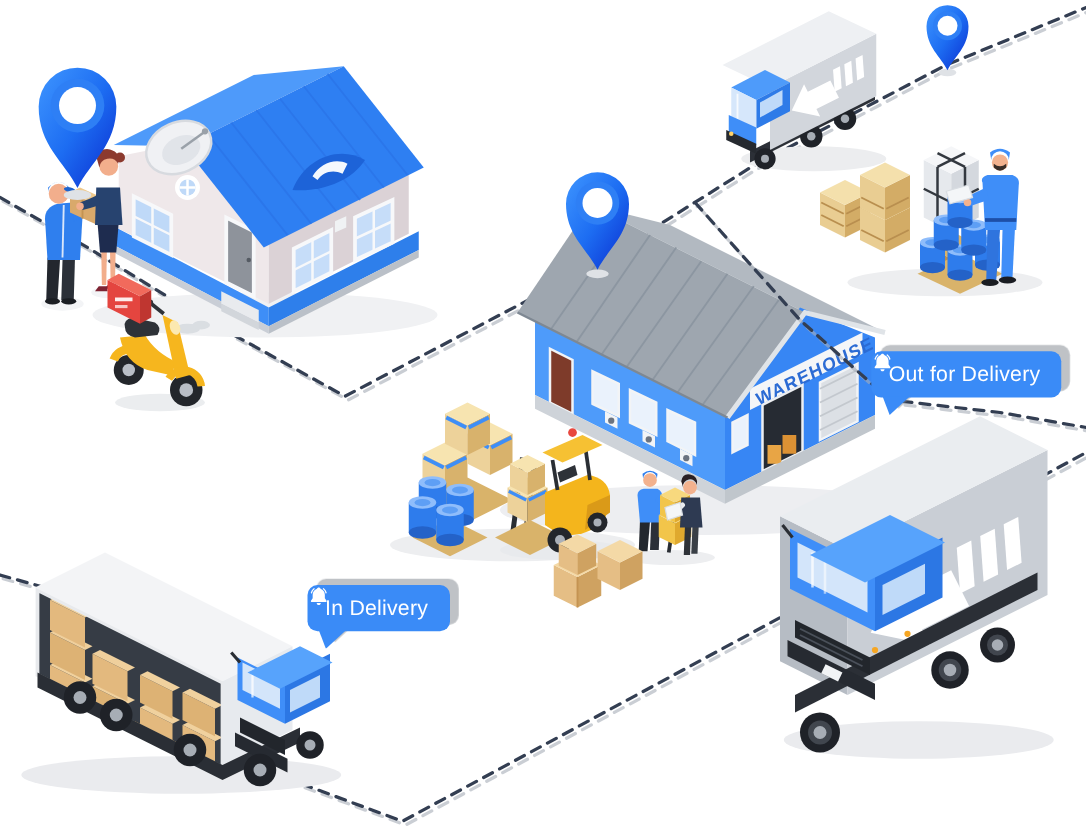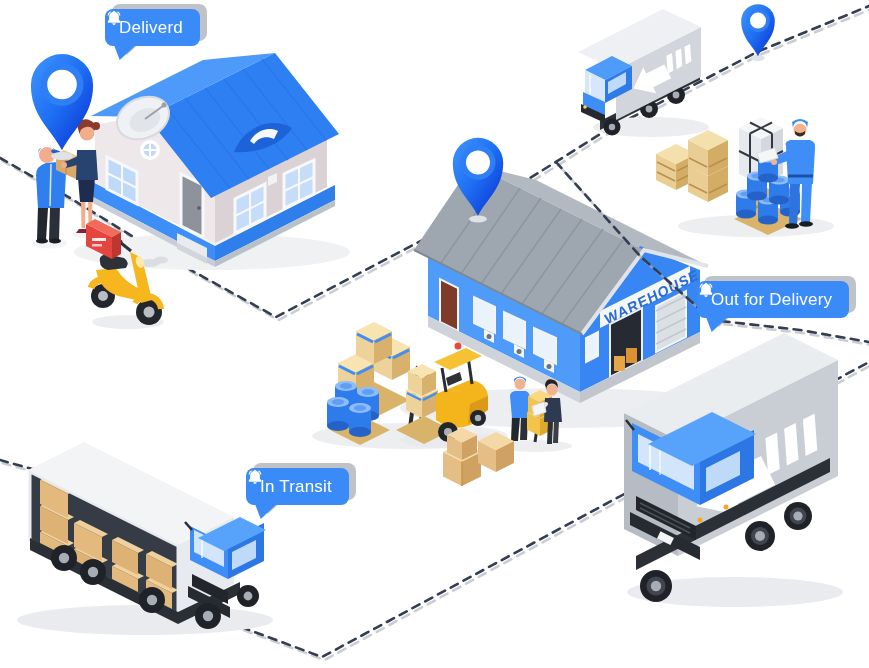--- a/index.html
+++ b/index.html
@@ -644,40 +644,32 @@
   <g>
     <ellipse cx="62" cy="156" rx="11" ry="4" fill="#DFE2E6"></ellipse>
     <ellipse cx="478" cy="219" rx="9" ry="3.5" fill="#DFE2E6"></ellipse>
     <ellipse cx="758" cy="58" rx="7" ry="3" fill="#DFE2E6"></ellipse>
     <use href="#pin" x="25" y="48" width="74" height="104"></use>
     <use href="#pin" x="448" y="133" width="60" height="84"></use>
     <use href="#pin" x="738" y="1" width="40" height="56"></use>
   </g>
 </svg>
 
-<div class="badge" id="badge-delivered">
-  <svg class="bell" viewBox="0 0 24 24">
-    <path fill="#fff" d="M12 2c.9 0 1.7.6 1.9 1.4C16.6 4.3 18.5 6.7 18.5 9.6v3.8l1.8 2.7c.4.6-.05 1.4-.8 1.4H4.5c-.75 0-1.2-.8-.8-1.4l1.8-2.7V9.6c0-2.9 1.9-5.3 4.6-6.2C10.3 2.6 11.1 2 12 2z"></path>
-    <path fill="#fff" d="M9.8 18.4h4.4c0 1.3-1 2.3-2.2 2.3s-2.2-1-2.2-2.3z"></path>
-    <path d="M4.2 7.6C4.6 5.9 5.6 4.4 7 3.4 M19.8 7.6c-.4-1.7-1.4-3.2-2.8-4.2" stroke="#fff" stroke-width="1.4" fill="none" stroke-linecap="round"></path>
-  </svg>
-  <span>Deliverd</span>
-</div>
 
 <div class="badge" id="badge-out">
   <svg class="bell" viewBox="0 0 24 24">
     <path fill="#fff" d="M12 2c.9 0 1.7.6 1.9 1.4C16.6 4.3 18.5 6.7 18.5 9.6v3.8l1.8 2.7c.4.6-.05 1.4-.8 1.4H4.5c-.75 0-1.2-.8-.8-1.4l1.8-2.7V9.6c0-2.9 1.9-5.3 4.6-6.2C10.3 2.6 11.1 2 12 2z"></path>
     <path fill="#fff" d="M9.8 18.4h4.4c0 1.3-1 2.3-2.2 2.3s-2.2-1-2.2-2.3z"></path>
     <path d="M4.2 7.6C4.6 5.9 5.6 4.4 7 3.4 M19.8 7.6c-.4-1.7-1.4-3.2-2.8-4.2" stroke="#fff" stroke-width="1.4" fill="none" stroke-linecap="round"></path>
   </svg>
   <span>Out for Delivery</span>
 </div>
 
 <div class="badge" id="badge-transit">
   <svg class="bell" viewBox="0 0 24 24">
     <path fill="#fff" d="M12 2c.9 0 1.7.6 1.9 1.4C16.6 4.3 18.5 6.7 18.5 9.6v3.8l1.8 2.7c.4.6-.05 1.4-.8 1.4H4.5c-.75 0-1.2-.8-.8-1.4l1.8-2.7V9.6c0-2.9 1.9-5.3 4.6-6.2C10.3 2.6 11.1 2 12 2z"></path>
     <path fill="#fff" d="M9.8 18.4h4.4c0 1.3-1 2.3-2.2 2.3s-2.2-1-2.2-2.3z"></path>
     <path d="M4.2 7.6C4.6 5.9 5.6 4.4 7 3.4 M19.8 7.6c-.4-1.7-1.4-3.2-2.8-4.2" stroke="#fff" stroke-width="1.4" fill="none" stroke-linecap="round"></path>
   </svg>
-  <span>In Transit</span>
+  <span>In Delivery</span>
 </div>
 
 </div>
 
 </body></html>

